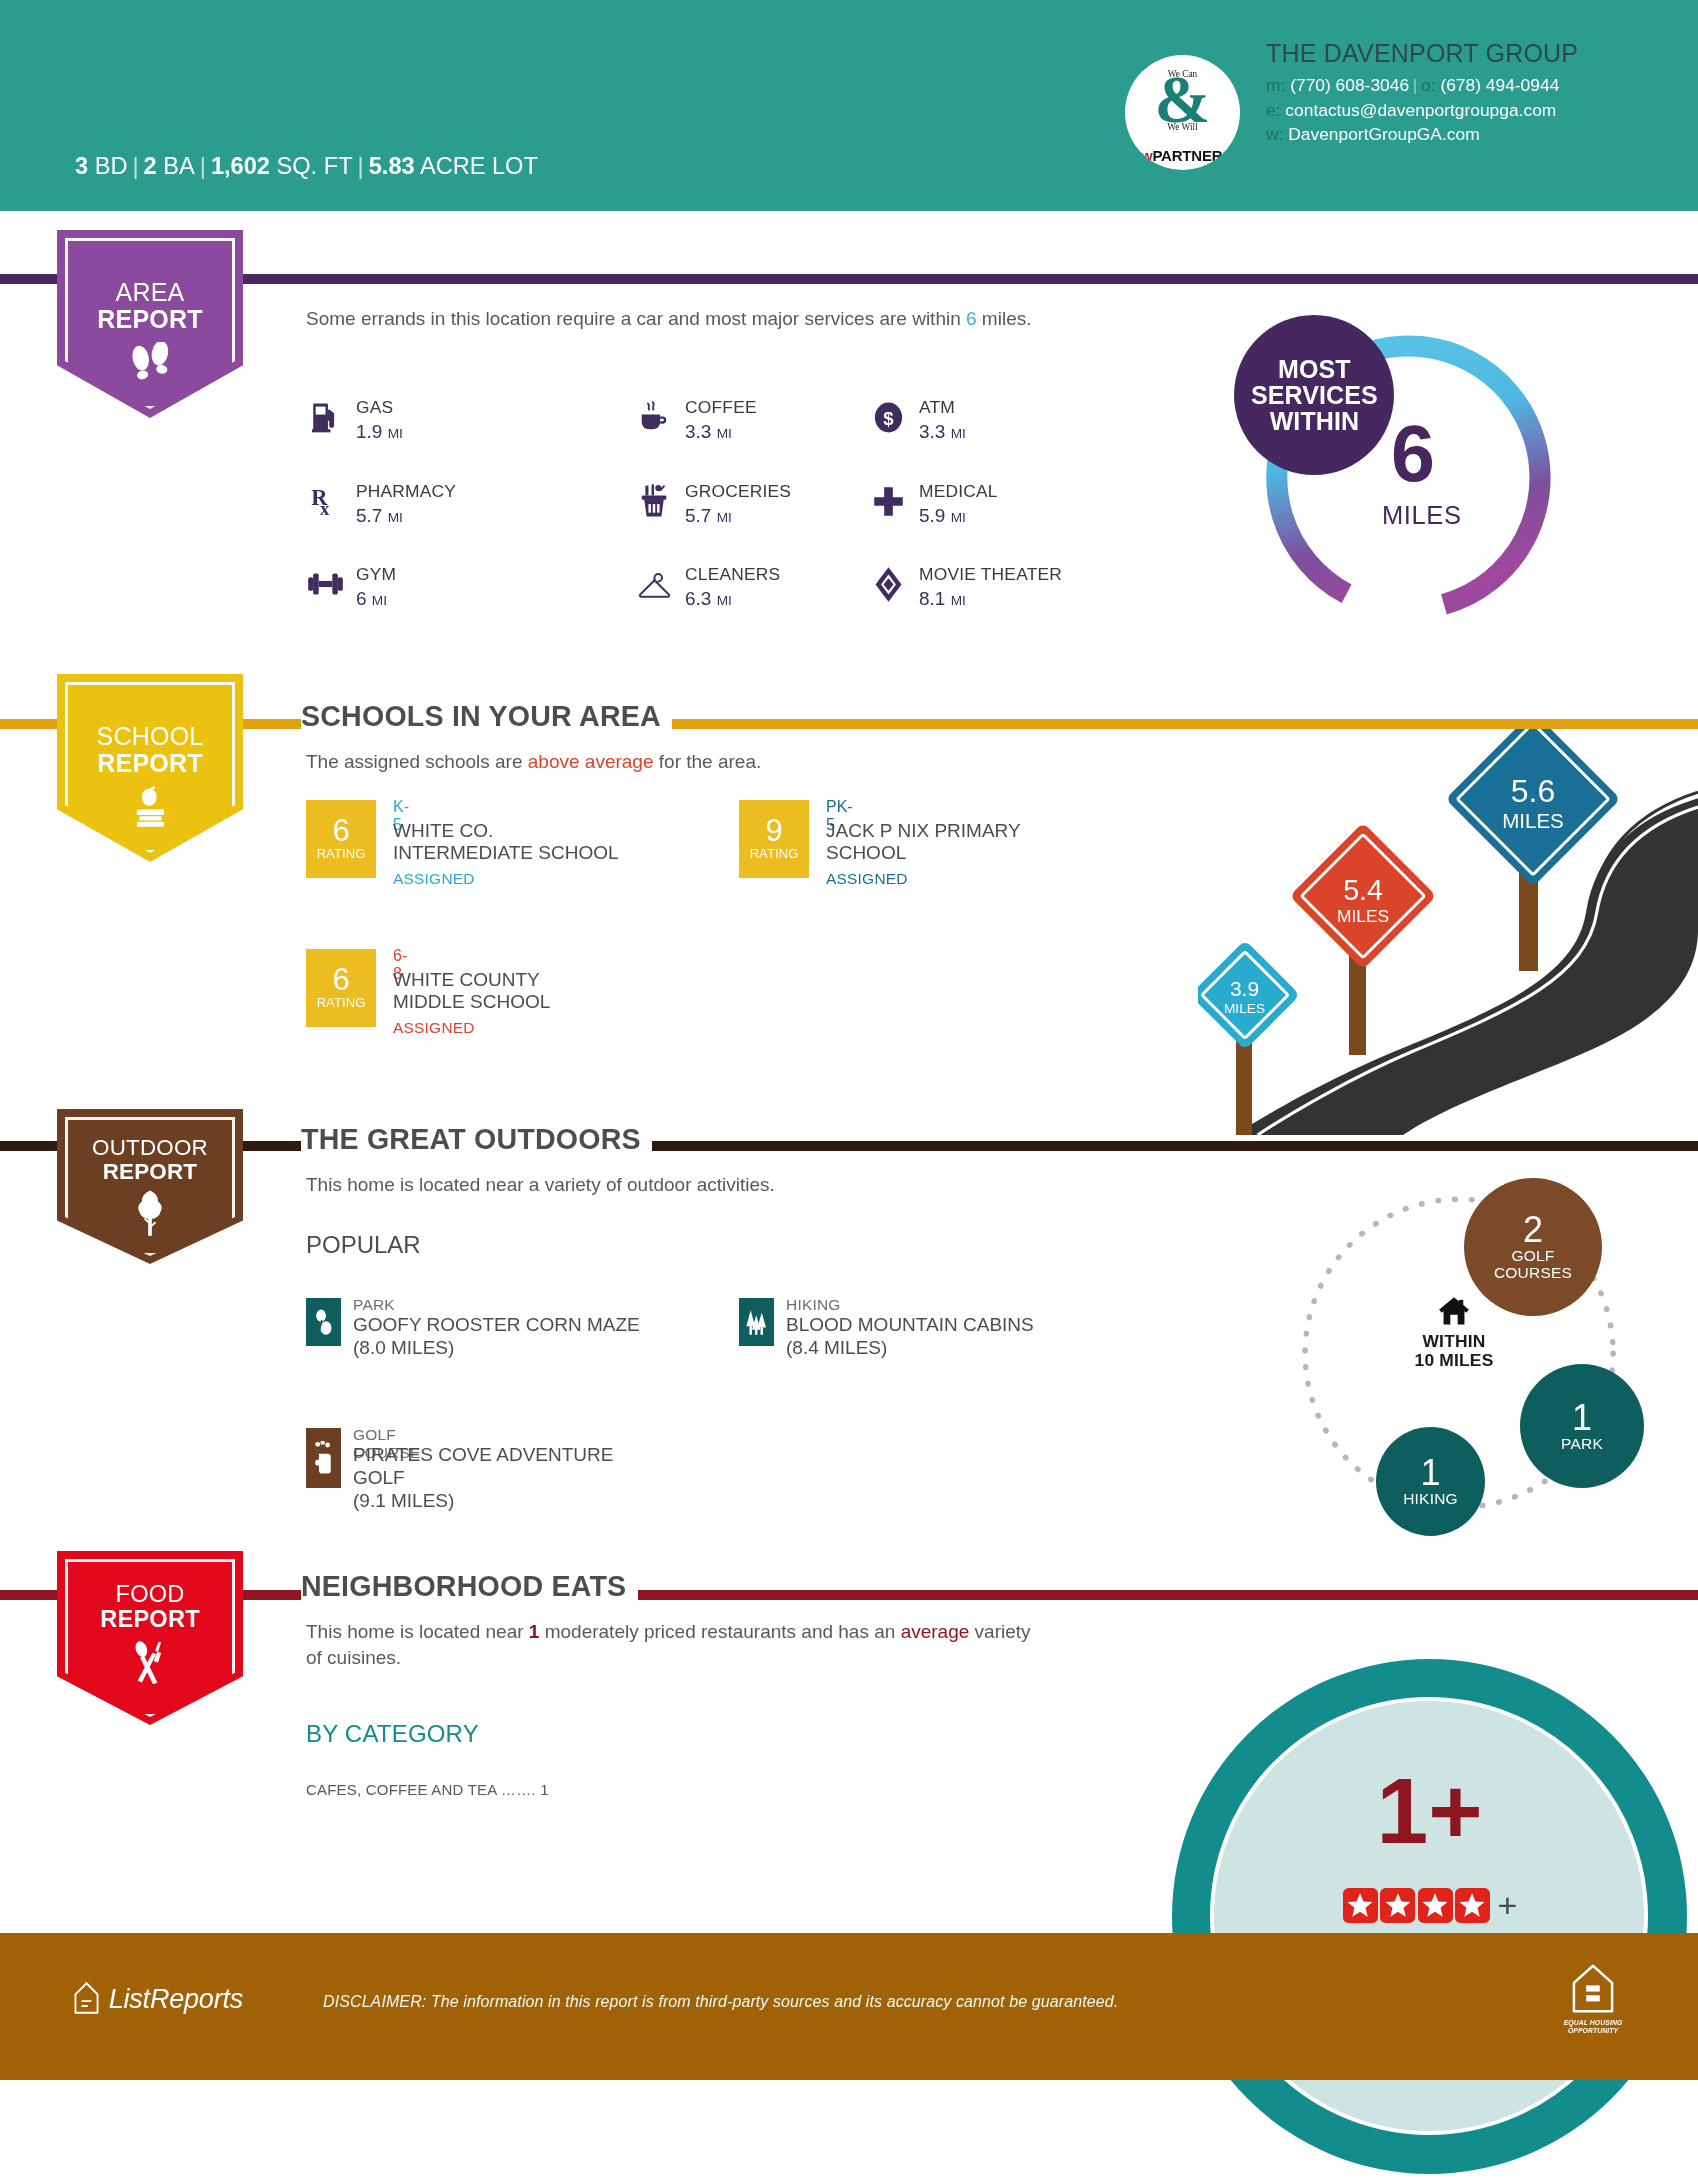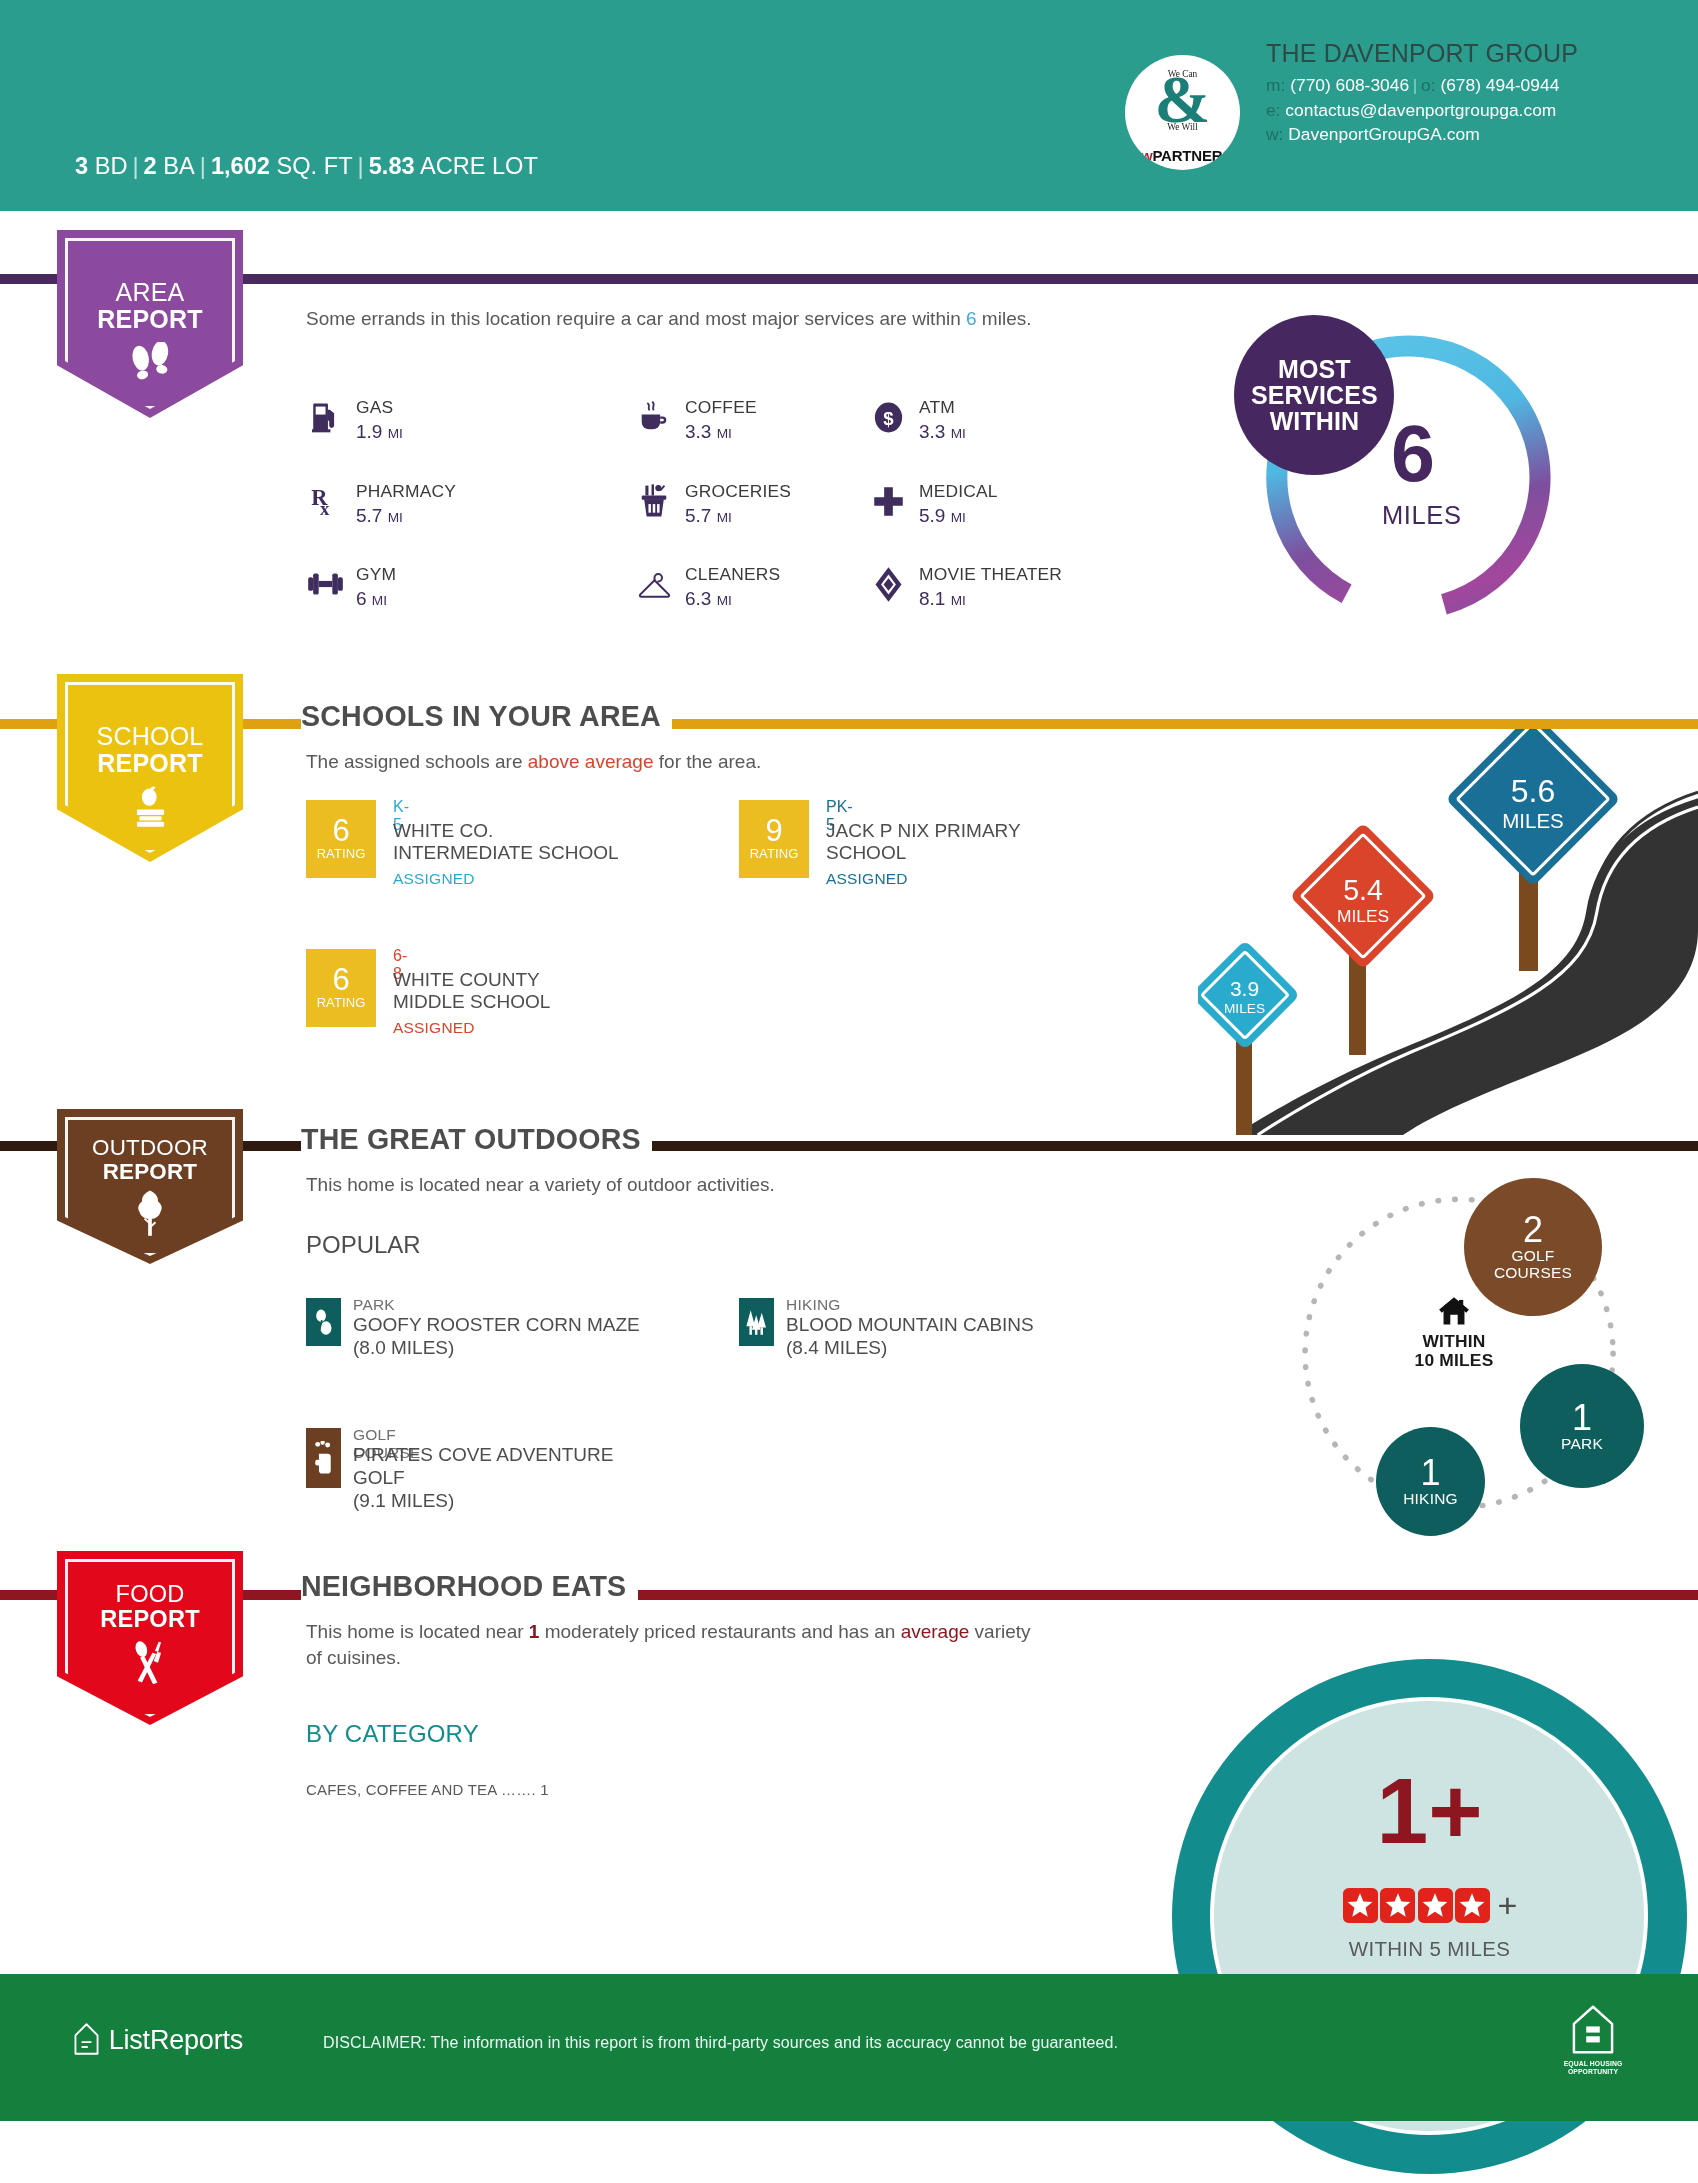--- a/index.html
+++ b/index.html
@@ -272,22 +272,22 @@
     display: inline-block; font-size: 34px; color: #4d4d4d;
     vertical-align: middle; margin-left: 6.2px; line-height: 35px;
   }
   .fc-cap {
     position: absolute; left: 0; right: 0; top: 278px;
     text-align: center; font-size: 20.5px; color: #58595b; letter-spacing: 0.3px;
   }
 
   
   .footer {
-    position: absolute; left: 0; top: 1974px;
-    width: 1698px; height: 147px; background: #15803d;
+    position: absolute; left: 0; top: 1933px;
+    width: 1698px; height: 147px; background: #a16207; font-style: italic;
   }
   .lr-logo {
     position: absolute; left: 73px; top: 48px;
     display: flex; align-items: center; gap: 8.7px;
   }
   .lr-logo .txt { font-size: 27px; color: #fff; letter-spacing: -0.2px; }
   .disclaimer {
     position: absolute; left: 323px; top: 60px;
     font-size: 16px; color: #eafaf7; letter-spacing: 0.1px;
   }

